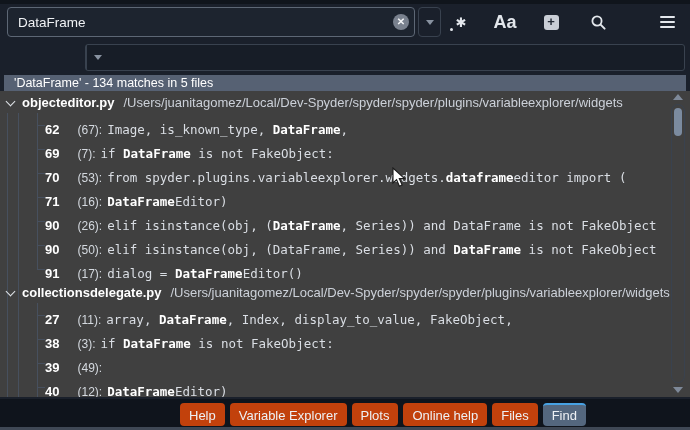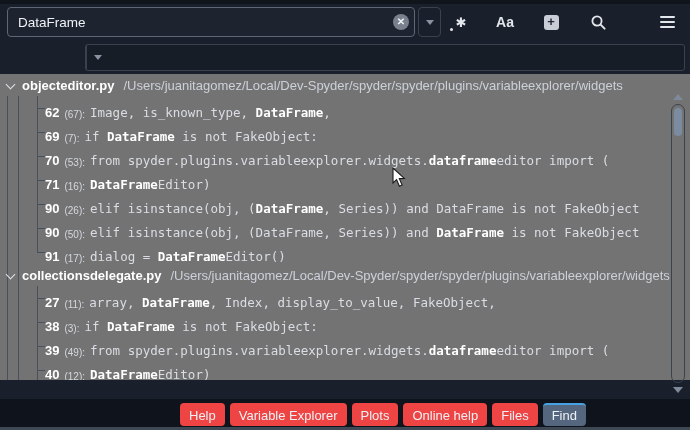--- a/index.html
+++ b/index.html
@@ -31,21 +31,21 @@
     position:absolute; left:418px; top:0; width:23px; height:30px;
     border:1px solid #39424f; border-radius:4px;
     display:flex; align-items:center; justify-content:center;
   }
   .tri-down { width:0; height:0; border-left:4px solid transparent; border-right:4px solid transparent; border-top:5px solid #8892a0; }
 
   .tool-icon { position:absolute; top:0; height:30px; width:30px; display:flex; align-items:center; justify-content:center; cursor:pointer; }
   .ic-regex { left:446px; }
   .regex-star { position:relative; color:#e3e7ec; font-size:13px; line-height:1; }
   .regex-dot { position:absolute; left:-6px; bottom:-2px; width:3px; height:3px; border-radius:50%; background:#e3e7ec; }
-  .ic-case { left:490px; font-weight:bold; font-size:14px; color:#e3e7ec; }
+  .ic-case { left:490px; font-weight:bold; font-size:18px; color:#e3e7ec; }
   .ic-plus { left:536px; }
   .plus-box { width:15px; height:15px; border-radius:3px; background:#c9ced6; color:#232a35; font-size:13px; font-weight:bold; display:flex; align-items:center; justify-content:center; line-height:1; padding-bottom:1px;}
   .ic-search { left:583px; }
   .ic-menu { left:652px; }
   .menu-bars { display:flex; flex-direction:column; gap:2.5px; }
   .menu-bars span { display:block; width:15px; height:2.5px; background:#e3e7ec; border-radius:1px; }
 
   
   .searchin-row { position:absolute; top:44px; left:0; right:0; height:27px; }
   .searchin-label { position:absolute; left:8px; top:0; height:27px; display:flex; align-items:center; font-size:13.5px; color:#e8ebef; }
@@ -58,57 +58,57 @@
   .path-arrow { width:22px; height:100%; border-left:1px solid #39424f; display:flex; align-items:center; justify-content:center; }
 
   
   .summary-bar {
     position:absolute; top:75px; left:4px; right:4px; height:16px;
     background:#566173; display:flex; align-items:center;
     font-size:12.5px; color:#ffffff; padding-left:10px; border-radius:0;
   }
 
   
-  .tree { position:absolute; top:74px; left:0; right:0; height:306px; background:#737373; overflow:hidden; }
+  .tree { position:absolute; top:91px; left:0; right:0; height:306px; background:#404040; overflow:hidden; }
   .root-vline { position:absolute; width:1px; background:#47505e; top:22px; bottom:0; }
   .rv-a { left:7px; } .rv-b { left:18px; }
 
   .file-header { position:relative; height:22px; display:flex; align-items:center; cursor:pointer; }
   .chev {
     position:absolute; left:7px; top:7px; width:7px; height:7px;
     border-left:1.6px solid #dfe3e8; border-bottom:1.6px solid #dfe3e8;
     transform:rotate(-45deg);
   }
   .fname { margin-left:22px; font-size:13px; font-weight:bold; color:#ffffff; white-space:nowrap; }
   .fpath { margin-left:9px; font-size:13px; color:#ccd1d9; white-space:nowrap; overflow:hidden; }
 
   .children { position:relative; }
   .gvline { position:absolute; left:37px; top:0; bottom:0; width:1px; background:#47505e; }
   .children.closed .gvline { bottom:12px; }
 
   .match-row { position:relative; height:24px; display:flex; align-items:flex-end; padding-left:45px; white-space:nowrap; cursor:pointer; }
   .match-row::before { content:""; position:absolute; left:37px; top:11.5px; width:8px; height:1px; background:#47505e; }
   .mnum { font-size:13px; font-weight:bold; color:#ffffff; }
-  .mcol { font-size:10px; color:#d4d9df; margin-left:5px; margin-right:5px; }
+  .mcol { font-size:12px; color:#d4d9df; margin-left:18px; margin-right:5px; }
   .mcode { font-family:"DejaVu Sans Mono", monospace; font-size:12.5px; color:#dadee4; }
   .mcode b { color:#ffffff; }
 
   
   .scrollbar { position:absolute; right:3px; top:92px; width:17px; height:303px; }
   .sb-up, .sb-down { position:absolute; left:3px; width:0; height:0; border-left:5px solid transparent; border-right:5px solid transparent; cursor:pointer; }
   .sb-up { top:2px; border-bottom:6px solid #7e8999; }
   .sb-down { bottom:2px; border-top:6px solid #7e8999; }
   .sb-track { position:absolute; top:12px; bottom:12px; left:1px; width:14px; border:1px solid #39424f; border-radius:7px; }
   .sb-thumb { position:absolute; top:3px; left:2px; width:8px; height:28px; background:#7b8ba0; border-radius:4px; cursor:grab; }
 
   
   .tabbar { position:absolute; left:0; right:0; top:399px; height:28px; background:#0f141c; }
   .tabs { position:absolute; left:180px; top:4px; display:flex; gap:5px; }
   .tab {
-    height:23px; background:#ef4444; color:#eef1f4; font-size:13px;
+    height:23px; background:#c2410c; color:#eef1f4; font-size:13px;
     border-radius:4px; display:flex; align-items:center; padding:0 9px; cursor:pointer;
     border-top:2px solid transparent;
   }
   .tab.selected { background:#54677e; border-top:2px solid #47a2e4; }
 
   
   .cursor { position:absolute; left:392px; top:167px; pointer-events:none; z-index:50; }
 </style>
 </head>
 <body>
@@ -232,21 +232,20 @@
 
   <div class="match-row">
     <span class="mnum">38</span>
     <span class="mcol">(3):</span>
     <span class="mcode"><span>if </span><b>DataFrame</b><span> is not FakeObject:</span></span>
   </div>
 
   <div class="match-row">
     <span class="mnum">39</span>
     <span class="mcol">(49):</span>
-    <span class="mcode"><span>from spyder.plugins.variableexplorer.widgets.</span><b>dataframe</b><span>editor import (</span></span>
   </div>
 
   <div class="match-row">
     <span class="mnum">40</span>
     <span class="mcol">(12):</span>
     <span class="mcode"><b>DataFrame</b><span>Editor)</span></span>
   </div>
 </div>
   </div>
 </div>

